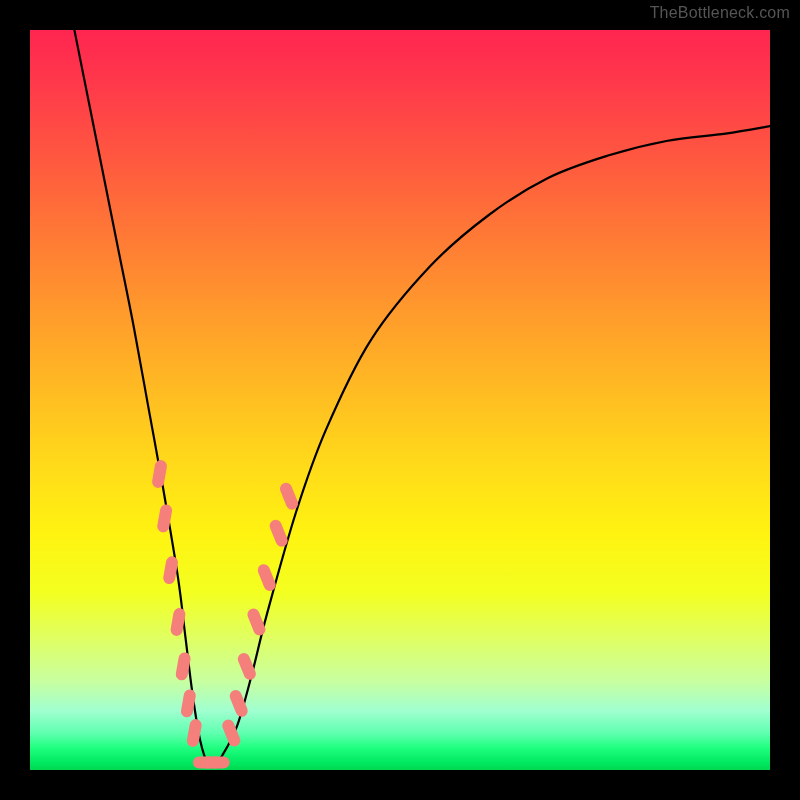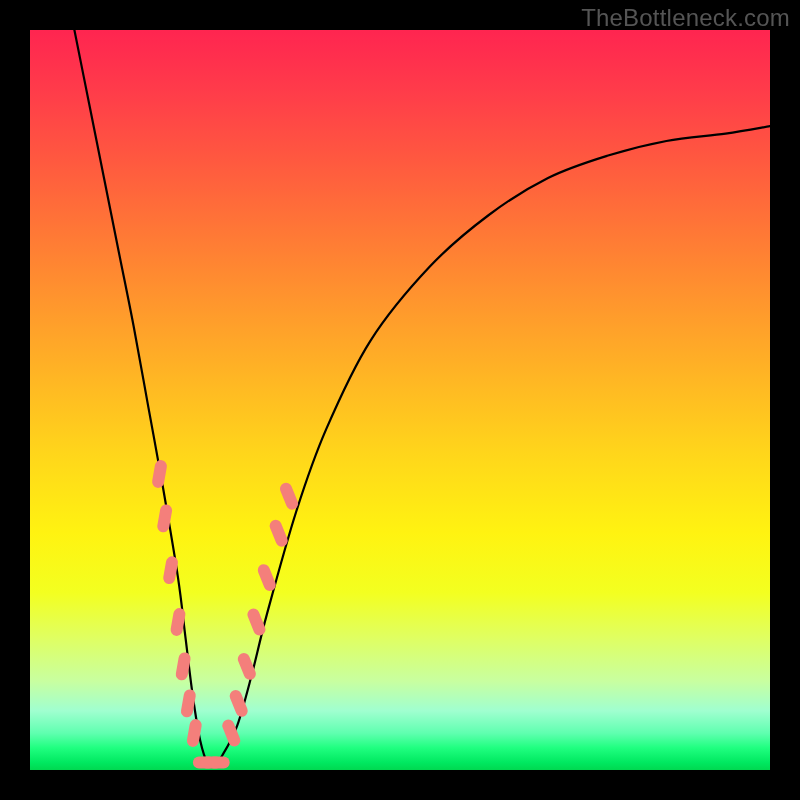--- a/index.html
+++ b/index.html
@@ -48,21 +48,21 @@
     top: 0;
     width: 740px;
     height: 740px;
     display: block;
   }
   .watermark {
     position: absolute;
     top: 4px;
     right: 10px;
     color: #555;
-    font-size: 24px;
+    font-size: 16px;
     font-weight: 500;
     letter-spacing: 0.2px;
     user-select: none;
   }
 </style>
 </head>
 <body>
 
 <div class="frame">
   <div class="plot-area">

